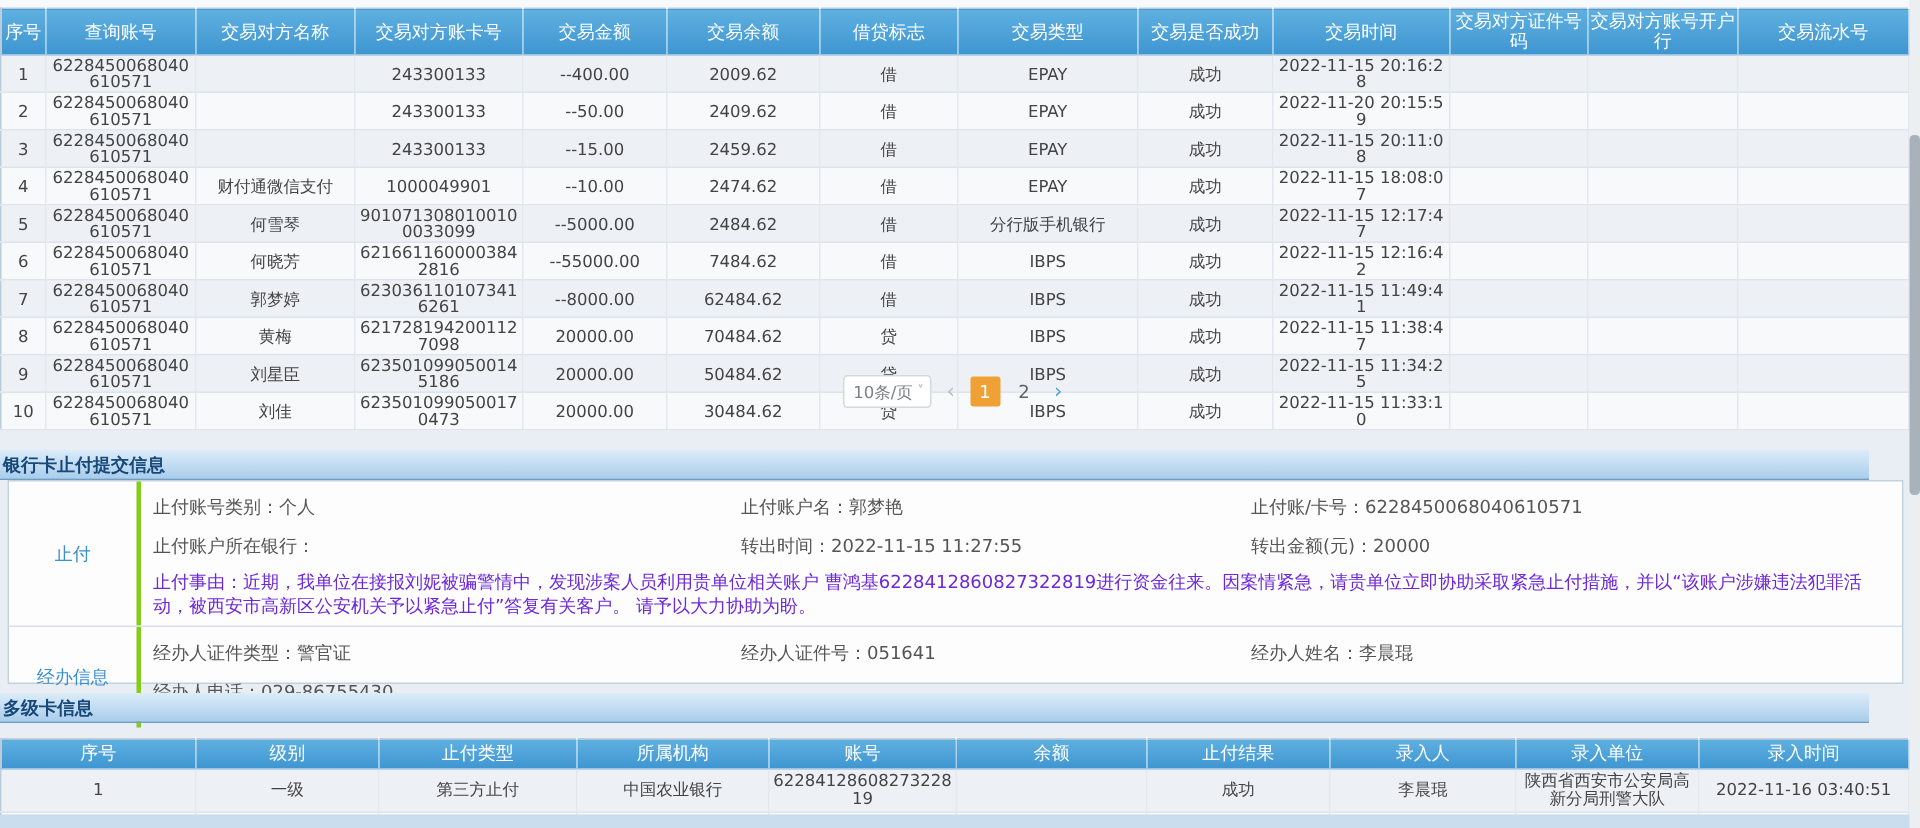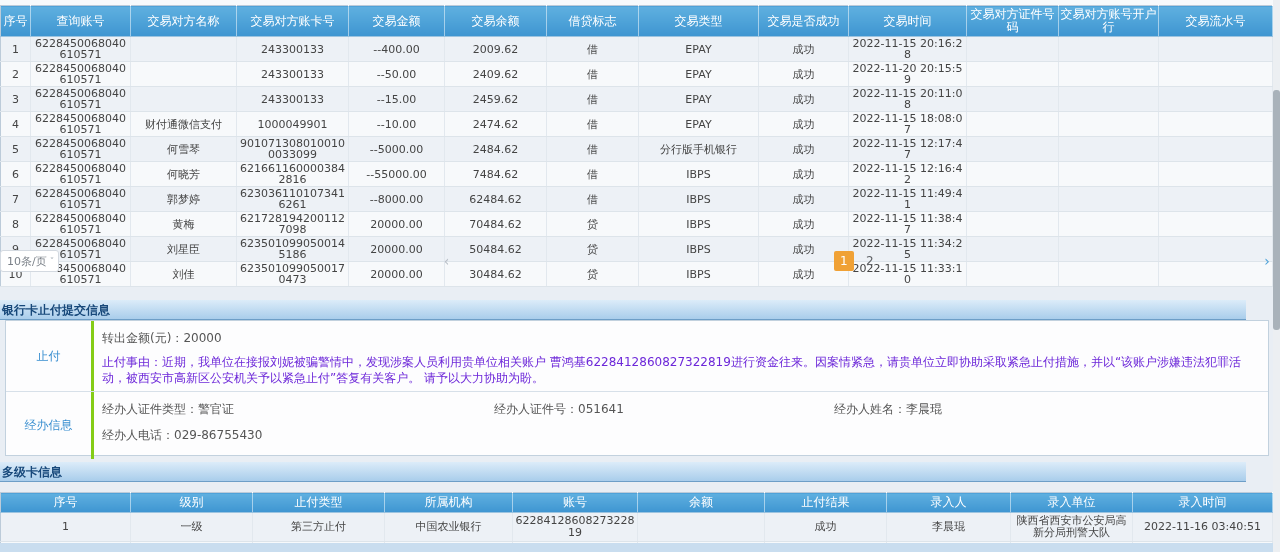--- a/index.html
+++ b/index.html
@@ -20,21 +20,21 @@
     padding:1px 2px; border-right:1px solid #e2e8ee; border-bottom:1px solid #dde4ea;
     word-break:break-all; height:21px;
   }
   table.grid tbody tr:nth-child(odd)  { background:#edf1f6; }
   table.grid tbody tr:nth-child(even) { background:#f7f9fb; }
 
   #txn-table { position:absolute; left:0; top:5px; }
 
   
   .pager { position:absolute; left:0; top:248px; width:1272px; height:26px;
-           display:flex; align-items:center; justify-content:space-between; gap:8px; font-size:12px; color:#606266; }
+           display:flex; align-items:center; justify-content:center; gap:8px; font-size:12px; color:#606266; }
   .page-size { border:1px solid #d3d9e0; background:#fff; border-radius:3px;
                height:22px; padding:0 4px 0 6px; display:flex; align-items:center; gap:3px; color:#7a8088; font-size:11px; }
   .page-size .chev { font-size:9px; color:#aab2ba; }
   .pg-arrow { color:#b8bec6; font-size:14px; padding:0 2px; cursor:pointer; }
   .pg-arrow.next { color:#4aa0d8; }
   .pg-num { min-width:20px; height:20px; line-height:20px; text-align:center; border-radius:2px; cursor:pointer; }
   .pg-num.active { background:#f0a135; color:#fff; }
 
   
   .section-bar { position:absolute; left:0; width:1246px; height:20px;
@@ -272,20 +272,27 @@
   <span class="pg-arrow next">›</span>
 </div>
 
 <div class="section-bar" style="top:300px">银行卡止付提交信息</div>
 
 <div class="sp-box">
   <div class="sp-group" style="flex:1">
     <div class="sp-label">止付</div>
     <div class="sp-fields">
       <div class="f-row">
+        <span class="f-col1"><span>止付账号类别：</span><span>个人</span></span>
+        <span class="f-col2"><span>止付账户名：</span><span>郭梦艳</span></span>
+        <span class="f-col3"><span>止付账/卡号：</span><span>6228450068040610571</span></span>
+      </div>
+      <div class="f-row">
+        <span class="f-col1"><span>止付账户所在银行：</span><span></span></span>
+        <span class="f-col2"><span>转出时间：</span><span>2022-11-15 11:27:55</span></span>
         <span class="f-col3"><span>转出金额(元)：</span><span>20000</span></span>
       </div>
       <div class="sp-reason">止付事由：近期，我单位在接报刘妮被骗警情中，发现涉案人员利用贵单位相关账户 曹鸿基6228412860827322819进行资金往来。因案情紧急，请贵单位立即协助采取紧急止付措施，并以“该账户涉嫌违法犯罪活动，被西安市高新区公安机关予以紧急止付”答复有关客户。 请予以大力协助为盼。</div>
     </div>
   </div>
   <div class="sp-group">
     <div class="sp-label">经办信息</div>
     <div class="sp-fields">
       <div class="f-row">
         <span class="f-col1"><span>经办人证件类型：</span><span>警官证</span></span>

